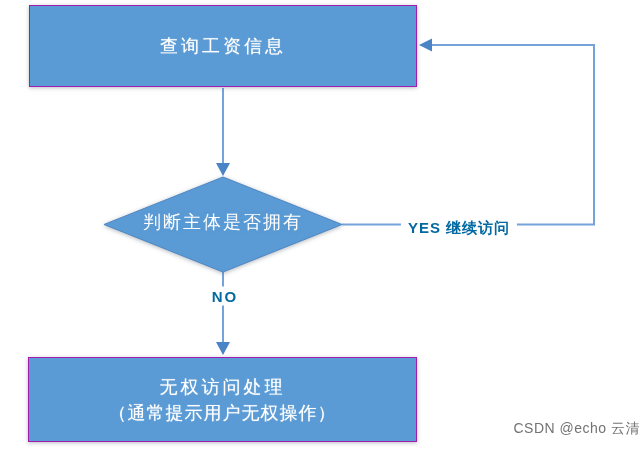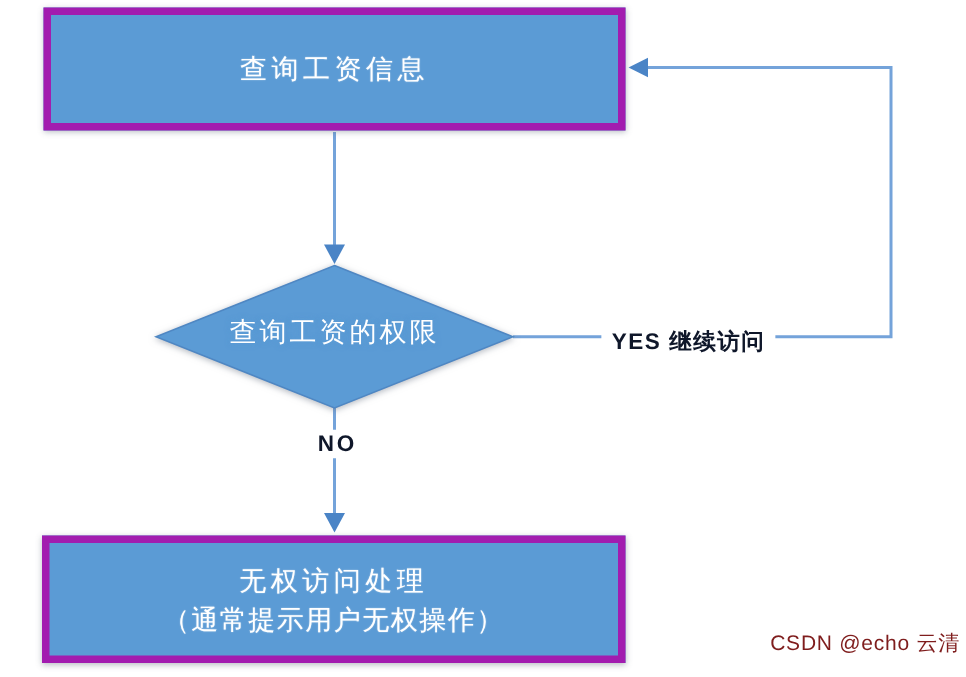--- a/index.html
+++ b/index.html
@@ -16,21 +16,21 @@
     font-family: "Liberation Sans", "DejaVu Sans", sans-serif;
   }
   .layer {
     position: absolute;
     left: 0;
     top: 0;
   }
   .box {
     position: absolute;
     background: #5b9bd5;
-    border: 5px solid #a21caf;
+    border: 1px solid #a21caf;
     box-shadow: 0 1px 4px rgba(100, 110, 125, 0.45);
     display: flex;
     flex-direction: column;
     align-items: center;
     justify-content: center;
     box-sizing: border-box;
     color: #ffffff;
     text-align: center;
   }
   .box-top {
@@ -64,42 +64,42 @@
     line-height: 23px;
     letter-spacing: 2px;
     white-space: nowrap;
     
     text-shadow: 0 0 2px #5b9bd5, 0 0 3px #5b9bd5, 0 0 4px rgba(91,155,213,0.8);
   }
   .edge-label {
     position: absolute;
     transform: translate(-50%, -50%);
     background: #ffffff;
-    color: #0f172a;
+    color: #0369a1;
     font-weight: bold;
     font-size: 15px;
     padding: 1px 7px;
     white-space: nowrap;
   }
   .edge-label-yes {
     left: 459px;
     top: 228px;
     letter-spacing: 1px;
   }
   .edge-label-no {
     left: 225px;
     top: 296px;
     letter-spacing: 2px;
   }
   .watermark {
     position: absolute;
     right: 4px;
     top: 420px;
     font-size: 14px;
-    color: #7f1d1d;
+    color: #737373;
     letter-spacing: 0.5px;
     white-space: nowrap;
   }
 </style>
 </head>
 <body>
 
 <div class="canvas">
 
   <svg class="layer" width="644" height="451" viewBox="0 0 644 451">
@@ -114,21 +114,21 @@
     <polygon points="432,38.5 432,51.5 419,45" fill="#4a84c6"></polygon>
 
     <polygon points="223,177 342,224.5 223,272 104,224.5" fill="#5b9bd5" stroke="#4f87c3" stroke-width="1" style="filter: drop-shadow(0px 1px 2px rgba(100,110,125,0.5));"></polygon>
   </svg>
 
   <div class="box box-top">
     <div class="node-text">查询工资信息</div>
   </div>
 
   <div class="diamond-label">
-    <div>查询工资的权限</div>
+    <div>判断主体是否拥有</div>
   </div>
 
   <div class="box box-bottom">
     <div class="node-text">无权访问处理</div>
     <div class="node-text" style="letter-spacing:1px;">（通常提示用户无权操作）</div>
   </div>
 
   <div class="edge-label edge-label-yes">YES 继续访问</div>
   <div class="edge-label edge-label-no">NO</div>
 

